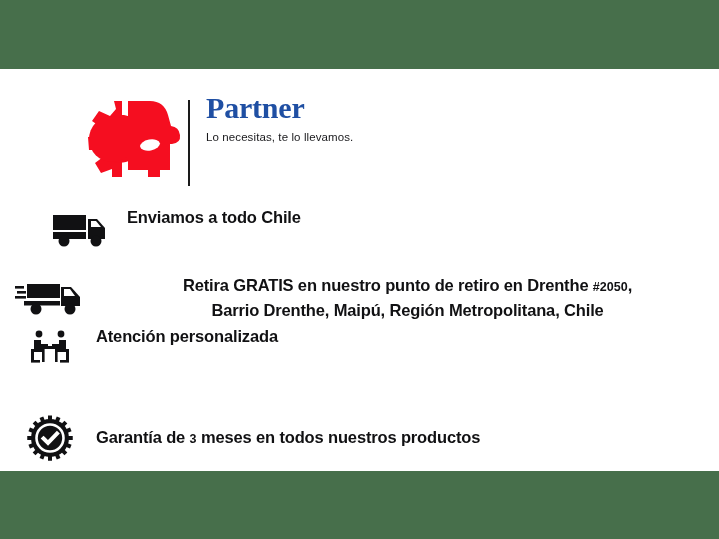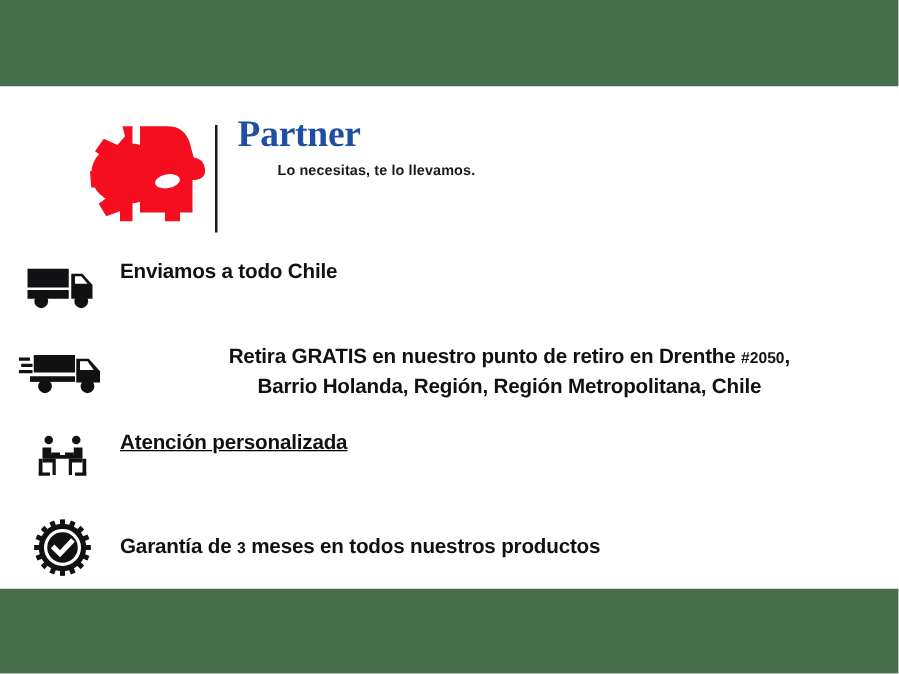--- a/index.html
+++ b/index.html
@@ -22,21 +22,21 @@
     left: 0;
     width: 719px;
     background: #476f4b;
   }
   .band-top { top: 0; height: 69px; }
   .band-bottom { top: 471px; height: 68px; }
 
   
   .logo-block {
     position: absolute;
-    left: 0;
+    left: 16px;
     top: 88px;
     width: 704px;
     height: 105px;
   }
   .logo-mark {
     position: absolute;
     left: 60px;
     top: 7px;
     width: 108px;
     height: 88px;
@@ -59,26 +59,25 @@
     font-weight: bold;
     font-size: 30px;
     line-height: 31px;
     color: #1f4fa3;
     letter-spacing: -0.2px;
     white-space: nowrap;
   }
   .logo-tagline {
     margin-top: 8px;
     font-family: "Liberation Sans", sans-serif;
-    font-weight: bold;
+    font-weight: normal;
     font-size: 11.5px;
     color: #19191c;
     letter-spacing: 0.1px;
     white-space: nowrap;
-    margin-left: 32px;
   }
 
   
   .features {
     position: absolute;
     left: 0;
     top: 206px;
     width: 719px;
   }
   .feature-row {
@@ -101,23 +100,23 @@
   .feature-text {
     flex: 1 1 auto;
     padding-left: 8px;
     font-family: "Liberation Sans", sans-serif;
     font-weight: bold;
     font-size: 16.5px;
     line-height: 23px;
     color: #111113;
     letter-spacing: -0.15px;
   }
-  .row-ship   { top: 0px; }
+  .row-ship   { top: 0px; padding-left: 31px; }
   .row-pickup { top: 12px; text-align: center; }
-  .row-attn   { top: 25px; text-decoration: underline; }
+  .row-attn   { top: 7px; }
   .row-warr   { top: 36px; align-items: center; }
 
   .feature-text .num {
     font-size: 12.5px;
     letter-spacing: 0;
   }
   .feature-text .line2 { display: block; }
 </style>
 </head>
 <body>
@@ -178,21 +177,21 @@
           <path d="M12 4 h33 v14 h-33 Z"></path>
           <rect x="9" y="21" width="36" height="4.5"></rect>
           <path d="M46 7 h10 l9 10 v9 h-19 Z"></path>
           <path d="M49 9 h6 l5 7 h-11 Z" fill="#ffffff"></path>
           <circle cx="21" cy="29" r="5.5"></circle>
           <circle cx="55" cy="29" r="5.5"></circle>
         </svg>
       </div>
       <div class="feature-text">
         <span>Retira GRATIS en nuestro punto de retiro en Drenthe </span><span class="num">#2050</span><span>,</span>
-        <span class="line2">Barrio Holanda, Región, Región Metropolitana, Chile</span>
+        <span class="line2">Barrio Drenthe, Maipú, Región Metropolitana, Chile</span>
       </div>
     </div>
 
     <div class="feature-row row-attn">
       <div class="feature-icon">
         <svg width="44" height="38" viewBox="0 0 44 38" xmlns="http://www.w3.org/2000/svg" fill="#111113">
 
           <circle cx="11" cy="4" r="3.4"></circle>
           <path d="M6 10 h7 v9 h-7 Z"></path>
           <rect x="6" y="19" width="10" height="3"></rect>

